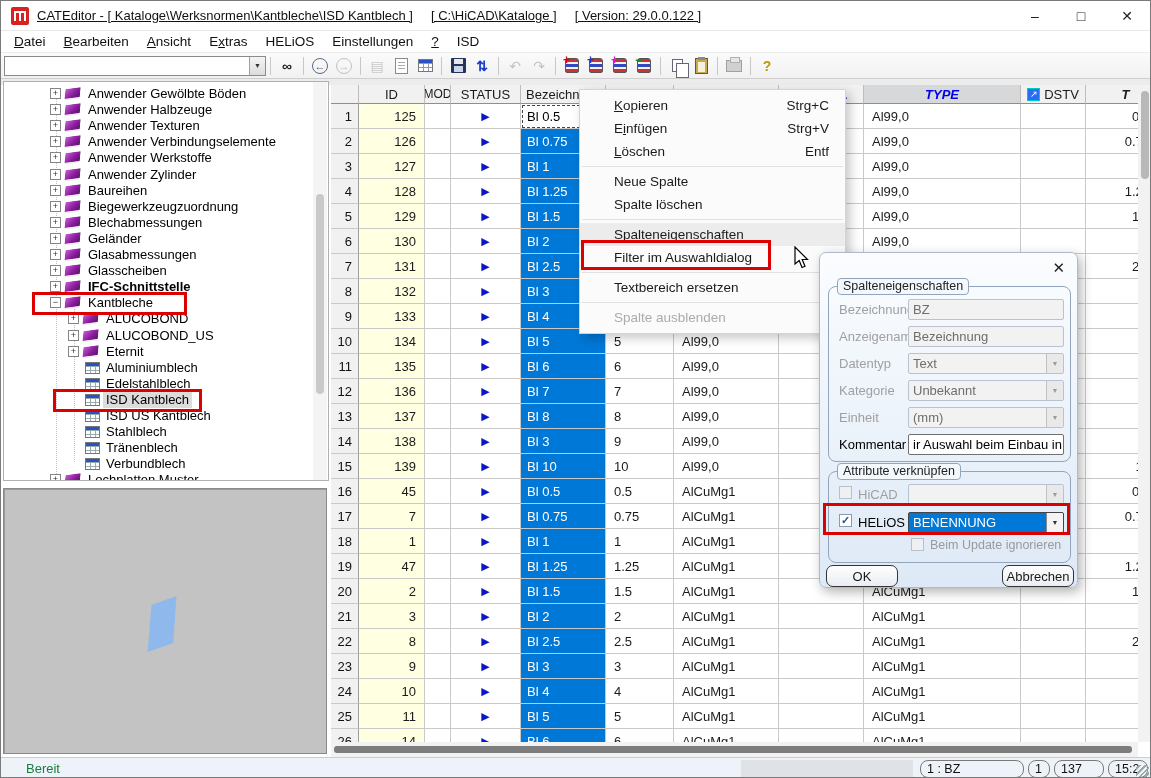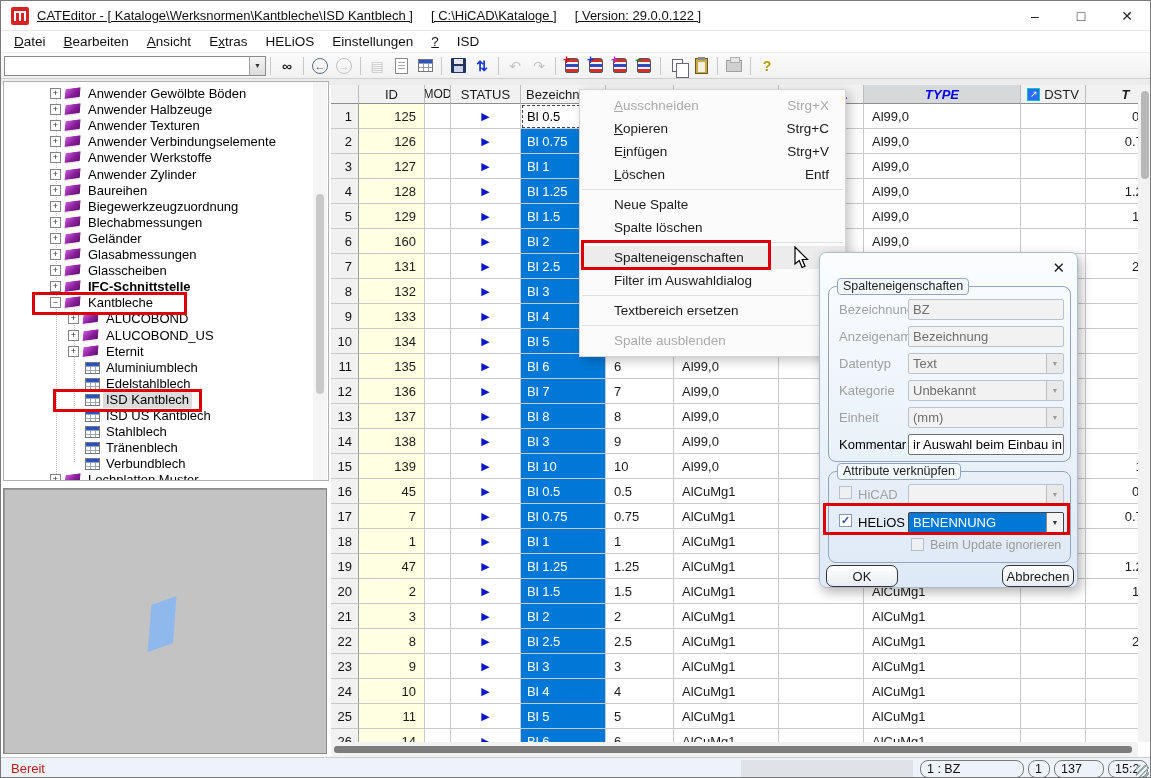--- a/index.html
+++ b/index.html
@@ -156,21 +156,21 @@
   .dlg-btn { position:absolute; height:22px; border:1px solid #333; border-radius:7px;
     background:linear-gradient(#fefefe,#e9edf2); font-size:13px; display:flex;
     align-items:center; justify-content:center; }
   .upd-label { position:absolute; font-size:12.5px; color:#9a9a9a; }
   
   .redbox { position:absolute; border:3px solid #dd0000; z-index:40; pointer-events:none; }
   .cursor { position:absolute; z-index:50; pointer-events:none; }
   
   .statusbar { position:absolute; left:0; top:756px; width:100%; height:22px;
     background:#eef3fa; border-top:1px solid #c8cdd4; display:flex; align-items:center; font-size:13px; }
-  .sb-ready { padding-left:10px; color:#b91c1c; }
+  .sb-ready { padding-left:25px; color:#15803d; }
   .sb-panel { position:absolute; left:740px; top:2px; width:172px; height:18px; background:#dfe3e8; }
   .sb-cell { position:absolute; top:2px; height:18px; border:1px solid #7a7a7a; border-radius:8px;
     display:flex; align-items:center; padding-left:6px; font-size:12.5px; color:#111; background:#eef3fa; }
   .sb-grip { position:absolute; right:1px; bottom:1px; width:13px; height:13px;
     background:repeating-linear-gradient(135deg, transparent 0 2px, #9aa 2px 4px); }
   .strip { position:absolute; left:0; top:78px; width:100%; height:6px; background:#ececec; }
 </style>
 </head>
 <body>
 
@@ -475,21 +475,21 @@
         <div class="tcell c-bez" style="width: 85px; flex: 0 0 85px;">Bl 1.5</div>
         <div class="tcell c-size" style="width: 68px; flex: 0 0 68px;">1.5</div>
         <div class="tcell c-mat" style="width: 105px; flex: 0 0 105px;">Al99,0</div>
         <div class="tcell c-obf" style="width: 85px; flex: 0 0 85px;"></div>
         <div class="tcell c-type" style="width: 157px; flex: 0 0 157px;">Al99,0</div>
         <div class="tcell c-dstv" style="width: 65px; flex: 0 0 65px;"></div>
         <div class="tcell c-t" style="width: 80px; flex: 0 0 80px;">1.5</div>
       </div>
       <div class="trow">
         <div class="tcell c-rownum" style="width: 28px; flex: 0 0 28px;">6</div>
-        <div class="tcell c-id" style="width: 66px; flex: 0 0 66px;">160</div>
+        <div class="tcell c-id" style="width: 66px; flex: 0 0 66px;">130</div>
         <div class="tcell c-mod" style="width: 26px; flex: 0 0 26px;"></div>
         <div class="tcell c-status" style="width: 70px; flex: 0 0 70px;">▶</div>
         <div class="tcell c-bez" style="width: 85px; flex: 0 0 85px;">Bl 2</div>
         <div class="tcell c-size" style="width: 68px; flex: 0 0 68px;">2</div>
         <div class="tcell c-mat" style="width: 105px; flex: 0 0 105px;">Al99,0</div>
         <div class="tcell c-obf" style="width: 85px; flex: 0 0 85px;"></div>
         <div class="tcell c-type" style="width: 157px; flex: 0 0 157px;">Al99,0</div>
         <div class="tcell c-dstv" style="width: 65px; flex: 0 0 65px;"></div>
         <div class="tcell c-t" style="width: 80px; flex: 0 0 80px;">2</div>
       </div>
@@ -755,24 +755,20 @@
       </div>
     </div>
   <div class="vscroll">
       <div class="thumb"></div>
     </div>
   <div class="hscroll">
       <div class="thumb"></div>
     </div>
 
   <div class="ctx-menu" id="ctxMenu">
-      <div class="ctx-item disabled">
-        <span class="lb"><u>A</u>usschneiden</span>
-        <span class="sc">Strg+X</span>
-      </div>
       <div class="ctx-item">
         <span class="lb"><u>K</u>opieren</span>
         <span class="sc">Strg+C</span>
       </div>
       <div class="ctx-item">
         <span class="lb">E<u>i</u>nfügen</span>
         <span class="sc">Strg+V</span>
       </div>
       <div class="ctx-item">
         <span class="lb"><u>L</u>öschen</span>

